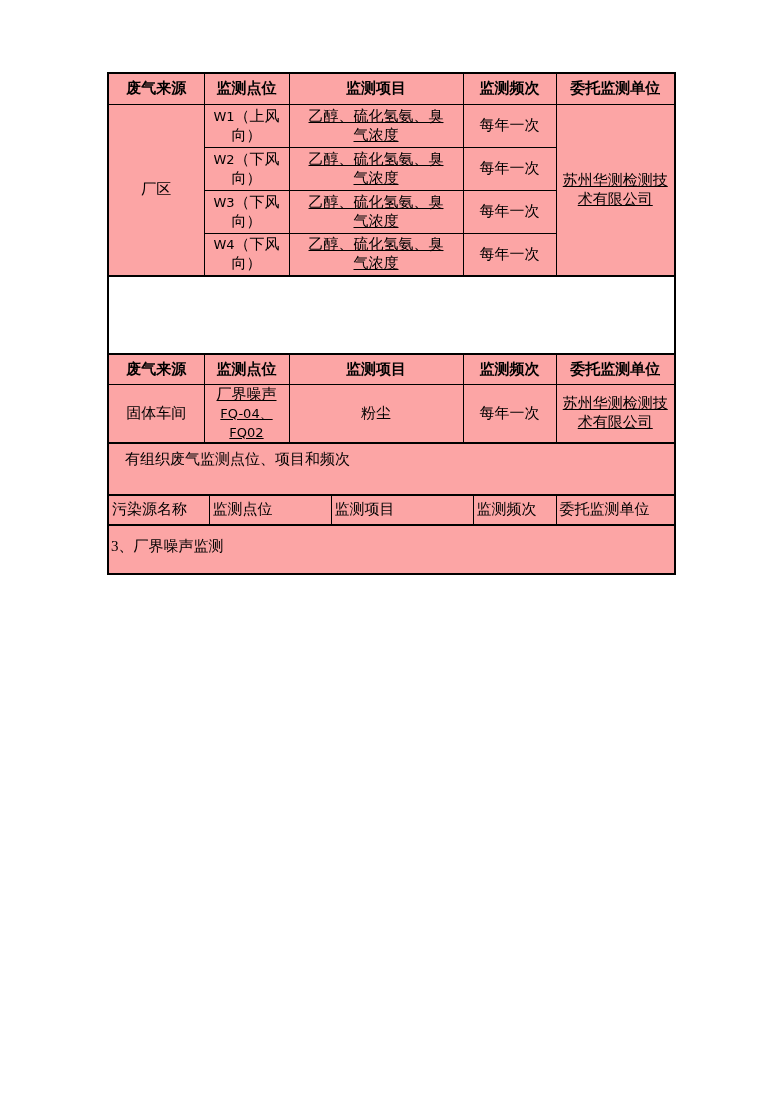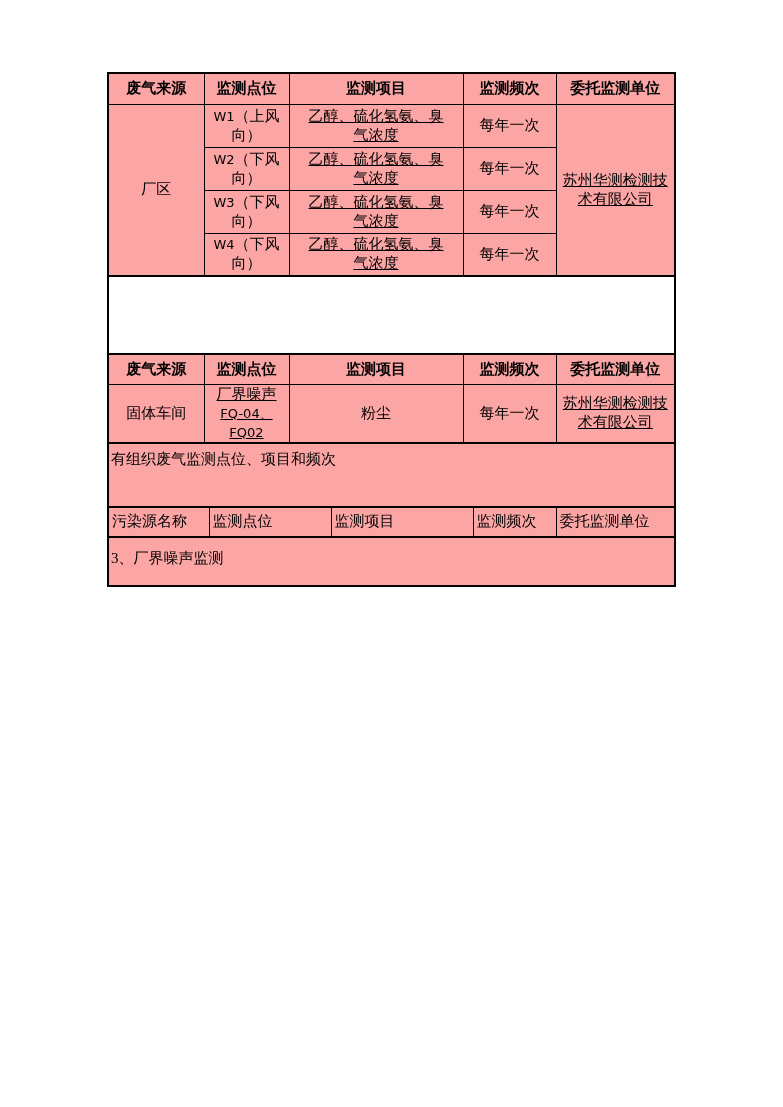--- a/index.html
+++ b/index.html
@@ -64,21 +64,21 @@
 
   .spacer {
     height: 76px;
     background: #ffffff;
   }
   .note {
     box-sizing: border-box;
     font-size: 15px;
     line-height: 19px;
   }
-  .note-1 { height: 62px; padding: 6px 2px 0 2px; }
+  .note-1 { height: 50px; padding: 6px 2px 0 16px; }
   .note-2 { height: 47px; padding: 11px 2px 0 2px; border-radius: 13px; }
 
   .latin {
     font-family: "DejaVu Sans", "Liberation Sans", sans-serif;
     font-size: 13px;
   }
   .two-line div { line-height: 19px; text-decoration: underline; }
 </style>
 </head>
 <body>

